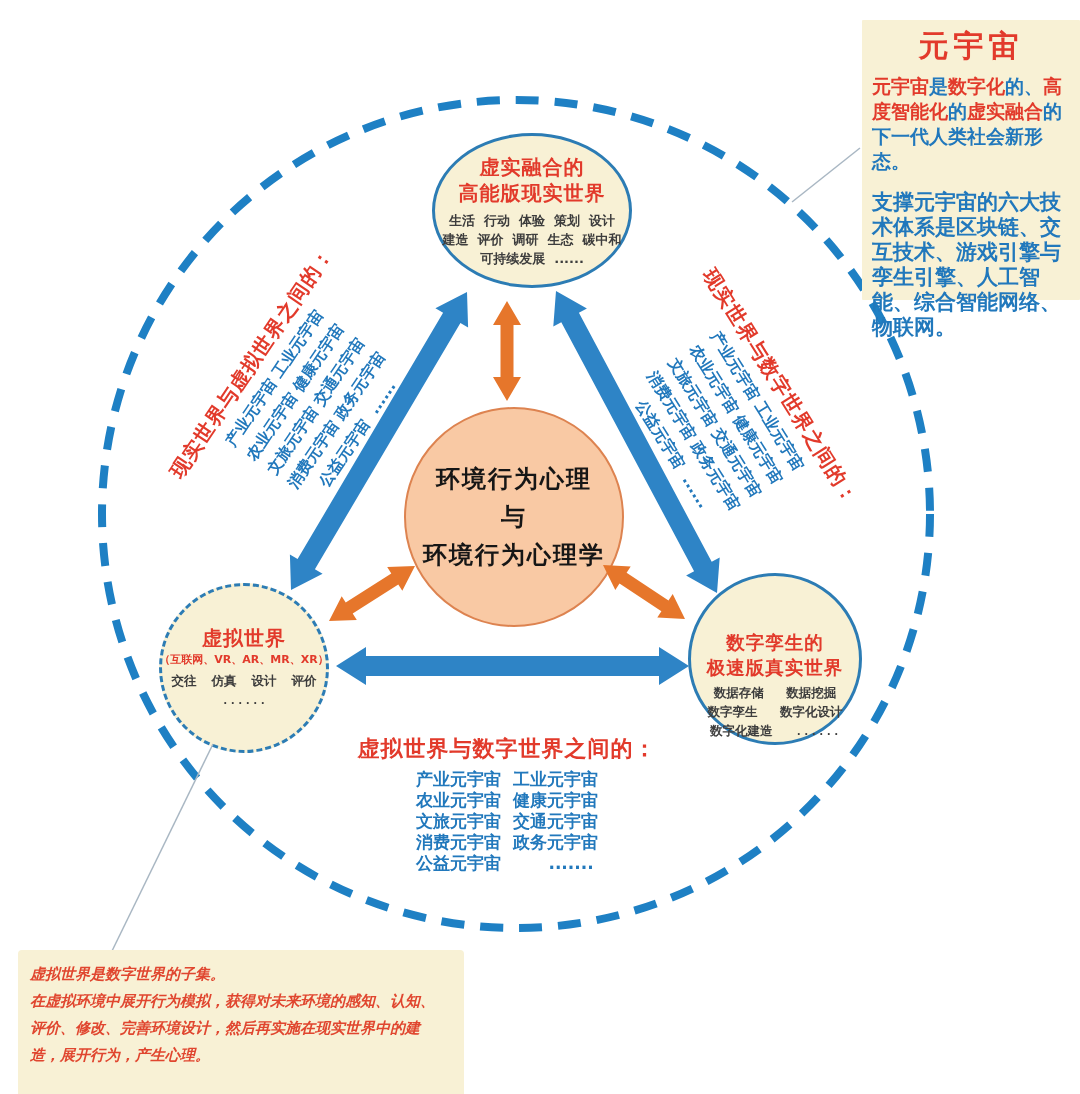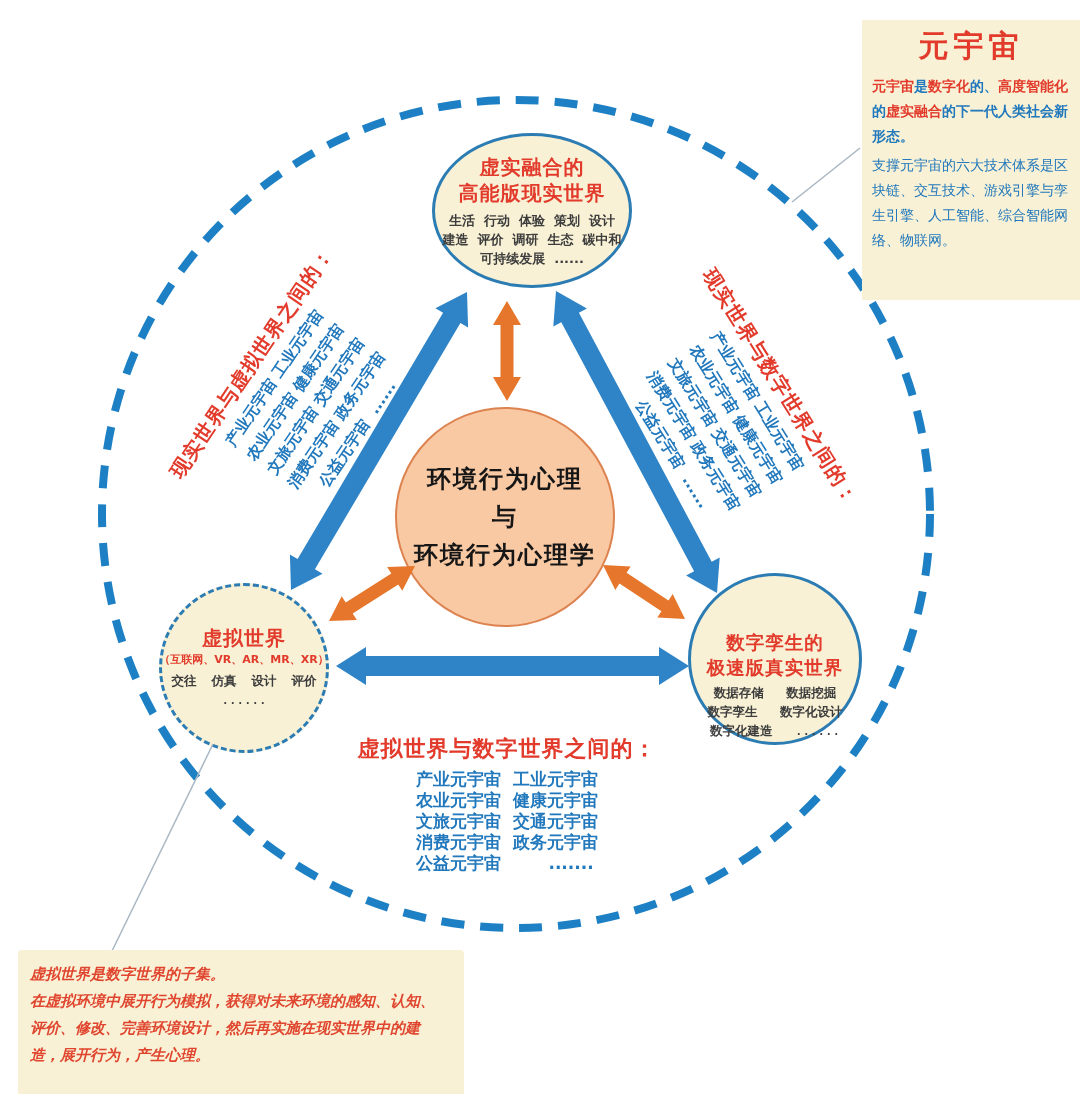--- a/index.html
+++ b/index.html
@@ -14,21 +14,21 @@
   .rot-block,.bottom-block{position:absolute;z-index:3;text-align:center;}
   .note,.meta-box{position:absolute;z-index:4;box-sizing:border-box;}
 
   
   .top-circle{left:432px;top:133px;width:200px;height:155px;
               background:var(--cream,#f8f1d5);border:3px solid var(--circle-border,#2c7cb4);}
   .left-circle{left:159px;top:583px;width:170px;height:170px;
               background:var(--cream,#f8f1d5);border:3px dashed var(--circle-border,#2c7cb4);}
   .right-circle{left:688px;top:573px;width:174px;height:172px;
               background:var(--cream,#f8f1d5);border:3px solid var(--circle-border,#2c7cb4);justify-content:flex-end;}
-  .center-circle{left:395px;top:407px;width:220px;height:220px;
+  .center-circle{left:404px;top:407px;width:220px;height:220px;
               background:var(--peach,#f9c9a4);border:2px solid var(--peach-border,#dd8350);}
 
   .c-title{color:var(--red,#e23a2b);font-weight:bold;font-size:20px;line-height:26px;letter-spacing:1px;}
   .right-circle .c-title{font-size:18.5px;line-height:25px;}
   .c-sub{color:var(--red,#e23a2b);font-weight:bold;font-size:11px;line-height:16px;white-space:nowrap;margin-top:1px;}
   .c-body{color:var(--dark-text,#3d3d3d);font-weight:bold;font-size:13px;line-height:19px;margin-top:5px;}
   .c-body div{white-space:pre;}
   .left-circle .c-body,.right-circle .c-body{font-size:12.5px;line-height:19px;font-family:Liberation Mono, monospace;}
   .center-circle .c-main{color:#161616;font-weight:bold;font-size:24px;line-height:38px;letter-spacing:2px;}
 
@@ -44,24 +44,24 @@
   .bottom-title{color:var(--red,#e23a2b);font-weight:bold;font-size:22px;line-height:28px;white-space:nowrap;letter-spacing:1px;}
   .bottom-list{display:inline-block;text-align:left;color:var(--blue-text,#2178bc);
                font-weight:bold;font-size:17px;line-height:21px;margin-top:6px;}
   .bottom-list div{white-space:pre;}
 
   
   .meta-box{left:862px;top:20px;width:218px;height:280px;background:var(--cream,#f8f1d5);
             padding:6px 10px;border-radius:1px;}
   .meta-title{color:var(--red,#e23a2b);font-weight:bold;font-size:30px;line-height:40px;
               text-align:center;letter-spacing:5px;}
-  .meta-para{font-weight:bold;font-size:14px;line-height:25px;margin-top:8px;}
+  .meta-para{font-weight:bold;font-size:19px;line-height:25px;margin-top:8px;}
   .meta-para .red{color:var(--red,#e23a2b);}
   .meta-para .blue{color:var(--blue-text,#2178bc);}
-  .meta-para2{color:var(--blue-text,#2178bc);font-weight:normal;font-size:14px;line-height:25px;margin-top:4px;}
+  .meta-para2{color:var(--blue-text,#2178bc);font-weight:bold;font-size:21px;line-height:25px;margin-top:16px;}
 
   
   .note{left:18px;top:950px;width:446px;height:180px;background:var(--cream,#f8f1d5);
         padding:11px 12px;border-radius:4px;}
   .note div{color:#e0462f;font-weight:bold;font-style:italic;font-size:15px;line-height:27px;white-space:pre;}
 
   
   g.blue polygon{fill:var(--blue-arrow,#2e84c6);}
   g.orange polygon{fill:var(--orange,#e6762b);}
 </style>

